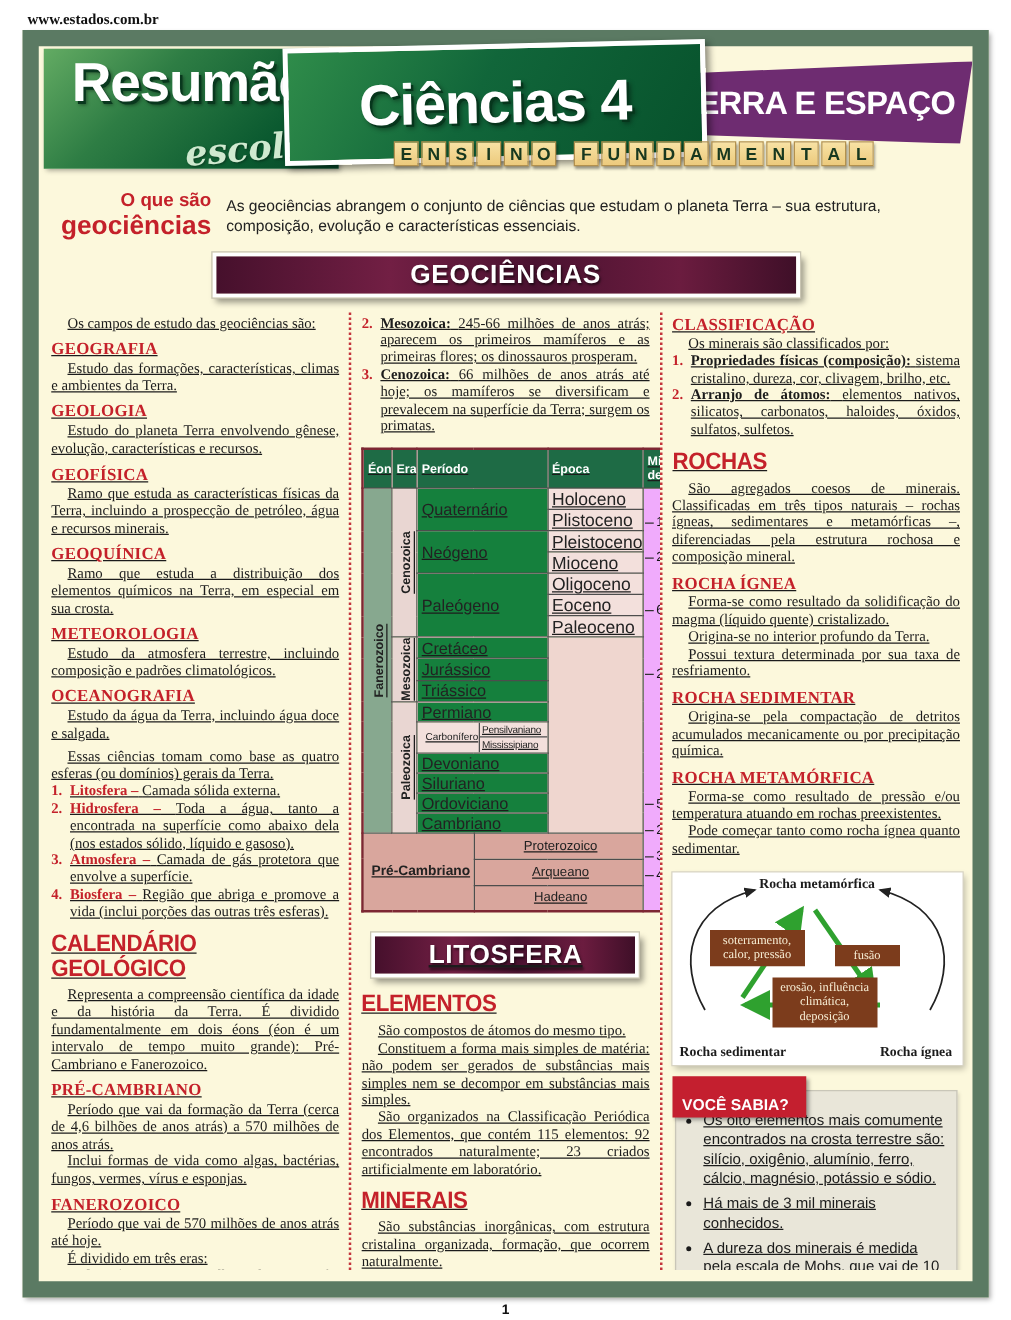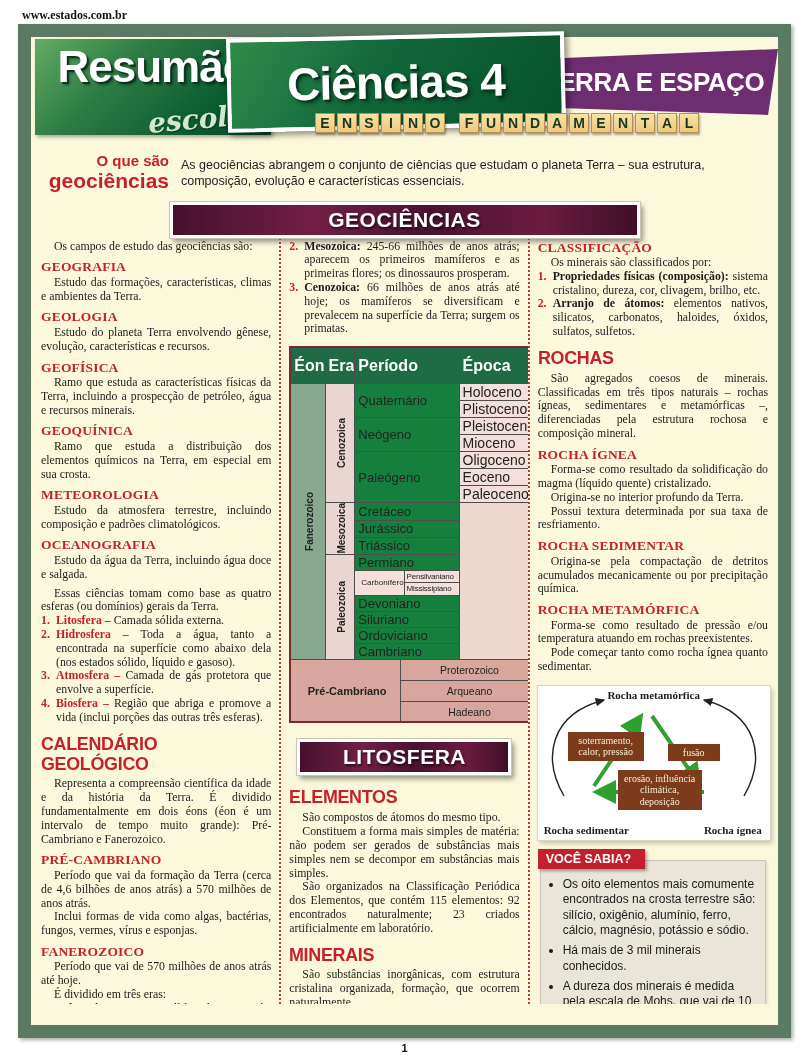--- a/index.html
+++ b/index.html
@@ -47,38 +47,38 @@
 
   
   .banner{background:linear-gradient(90deg,#46102c 0%,#721f44 30%,#4a1230 55%,#6b1c3f 80%,#3f0f28 100%);
           border:3px solid #fff;outline:1px solid #c9c5b2;box-shadow:3px 4px 5px rgba(0,0,0,.4);
           color:#fff;text-align:center;font:bold 21px/30px "Liberation Sans",sans-serif;
           letter-spacing:.5px;text-shadow:1px 2px 2px rgba(0,0,0,.6);}
   .banner-geo{width:464px;margin:10px auto 0;}
   .banner-lito{width:208px;margin:16px auto 12px;}
 
   
-  .columns{display:flex;height:766px;padding:0 2px;}
+  .columns{display:flex;margin-top:12px;height:766px;padding:0 2px;text-decoration:underline;}
   .col{flex:1;padding:2px 8px 0;overflow:hidden;}
   .col + .col{border-left:2px dotted #c4343c;}
 
   .bp{margin:0;text-align:justify;text-indent:13px;font-size:11.8px;line-height:1.17;}
   .h-serif{color:#c4212a;font:bold 13.5px/1.15 "Liberation Serif",serif;letter-spacing:.2px;margin:6px 0 1px;}
   .h-big{color:#c4212a;font:bold 19px/1.05 "Liberation Sans",sans-serif;letter-spacing:-.3px;margin:9px 0 4px;
          transform:scaleX(.94);transform-origin:left;}
   .li{position:relative;margin:0;padding-left:15px;text-align:justify;font-size:11.8px;line-height:1.17;}
   .li .num{position:absolute;left:0;color:#c4212a;font-weight:bold;}
   .li .name{font-weight:bold;}
   .li.red-name .name{color:#c4212a;}
 
   
   table.geo{border-collapse:collapse;table-layout:fixed;margin:10px auto 0;
             border:2px solid #7d2733;font-family:"Liberation Sans",sans-serif;color:#222;}
   table.geo td,table.geo th{border:1px solid #4d4d4d;padding:0 0 0 3px;overflow:hidden;white-space:nowrap;}
-  table.geo th{background:#1e6b45;color:#fff;font-weight:bold;font-size:16px;text-align:left;height:30px;}
+  table.geo th{background:#1e6b45;color:#fff;font-weight:bold;font-size:10px;text-align:left;height:30px;}
   th.ma-h{font-size:8px;line-height:1.1;padding-left:2px;}
   th.ma-h span{display:block;}
   td.eon{background:#87a88f;text-align:center;padding:0;}
   td.era{background:#e9d6d2;text-align:center;padding:0;}
   .vtext{writing-mode:vertical-rl;transform:rotate(180deg);font-weight:bold;font-size:10px;margin:0 auto;color:#222;}
   td.cell{background:#15803d;font-size:13px;}
   td.ep{background:#f3e0dc;font-size:14px;}
   td.epoca-empty{background:#efd6cf;}
   td.ma{background:#f0abfc;position:relative;padding:0;}
   .ma-lab{position:absolute;left:1px;display:flex;align-items:center;gap:2px;
@@ -104,21 +104,21 @@
   .dg-box{position:absolute;background:#7c3c1c;color:#f6ecd3;font:10px/1.15 "Liberation Serif",serif;
           text-align:center;padding:3px 3px;box-sizing:border-box;}
   .dg-left{left:30px;top:46px;width:76px;}
   .dg-right{left:130px;top:58px;width:52px;}
   .dg-bottom{left:80px;top:84px;width:84px;}
 
   
   .vs{position:relative;margin:20px 2px 0;background:#e9e6d9;border:1px solid #c9c6b8;
       padding:14px 8px 6px 6px;box-shadow:1px 2px 3px rgba(0,0,0,.15);}
   .vs-tab{position:absolute;top:-12px;left:-3px;background:#c41f2f;color:#fff;
-          font:bold 12.5px "Liberation Sans",sans-serif;padding:3px 14px 3px 8px;
+          font:bold 12.5px "Liberation Sans",sans-serif;padding:16px 14px 3px 8px;
           box-shadow:2px 2px 3px rgba(0,0,0,.35);}
   .vs ul{margin:2px 0 0;padding-left:16px;}
   .vs li{font:12px/1.28 "Liberation Sans",sans-serif;color:#1a1a1a;margin-bottom:5px;}
 
   .page-num{position:absolute;bottom:2px;left:0;right:0;text-align:center;
             font:bold 11px "Liberation Sans",sans-serif;color:#111;}
 </style>
 </head>
 <body>
 

